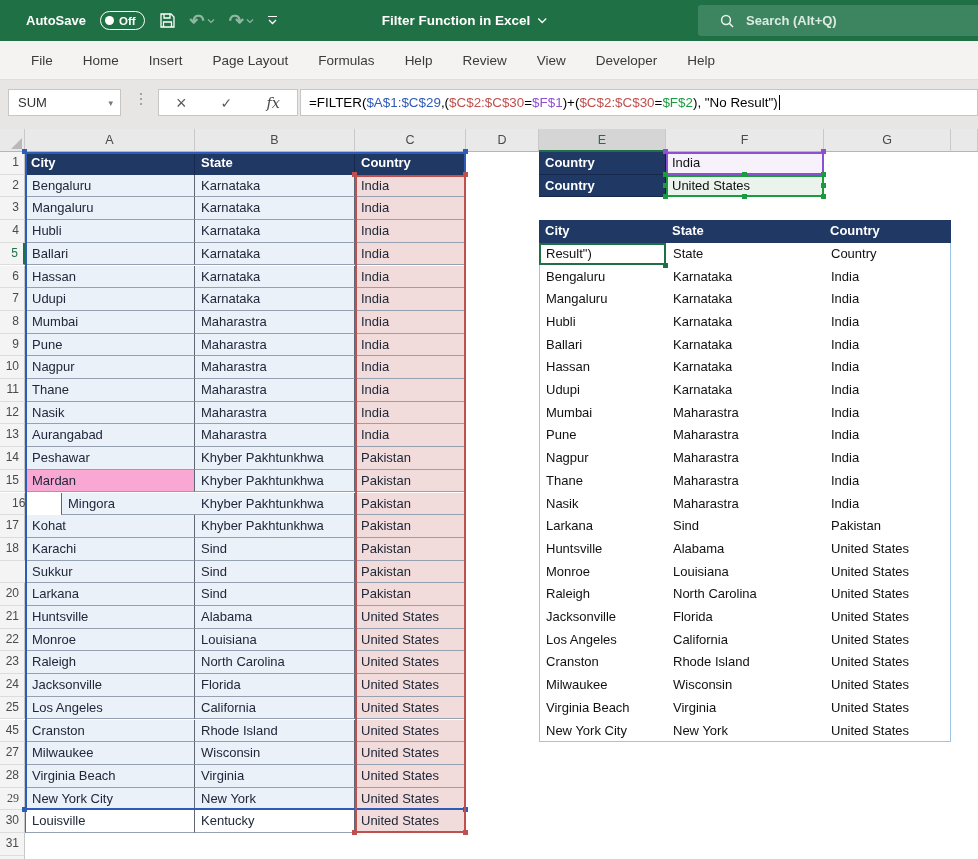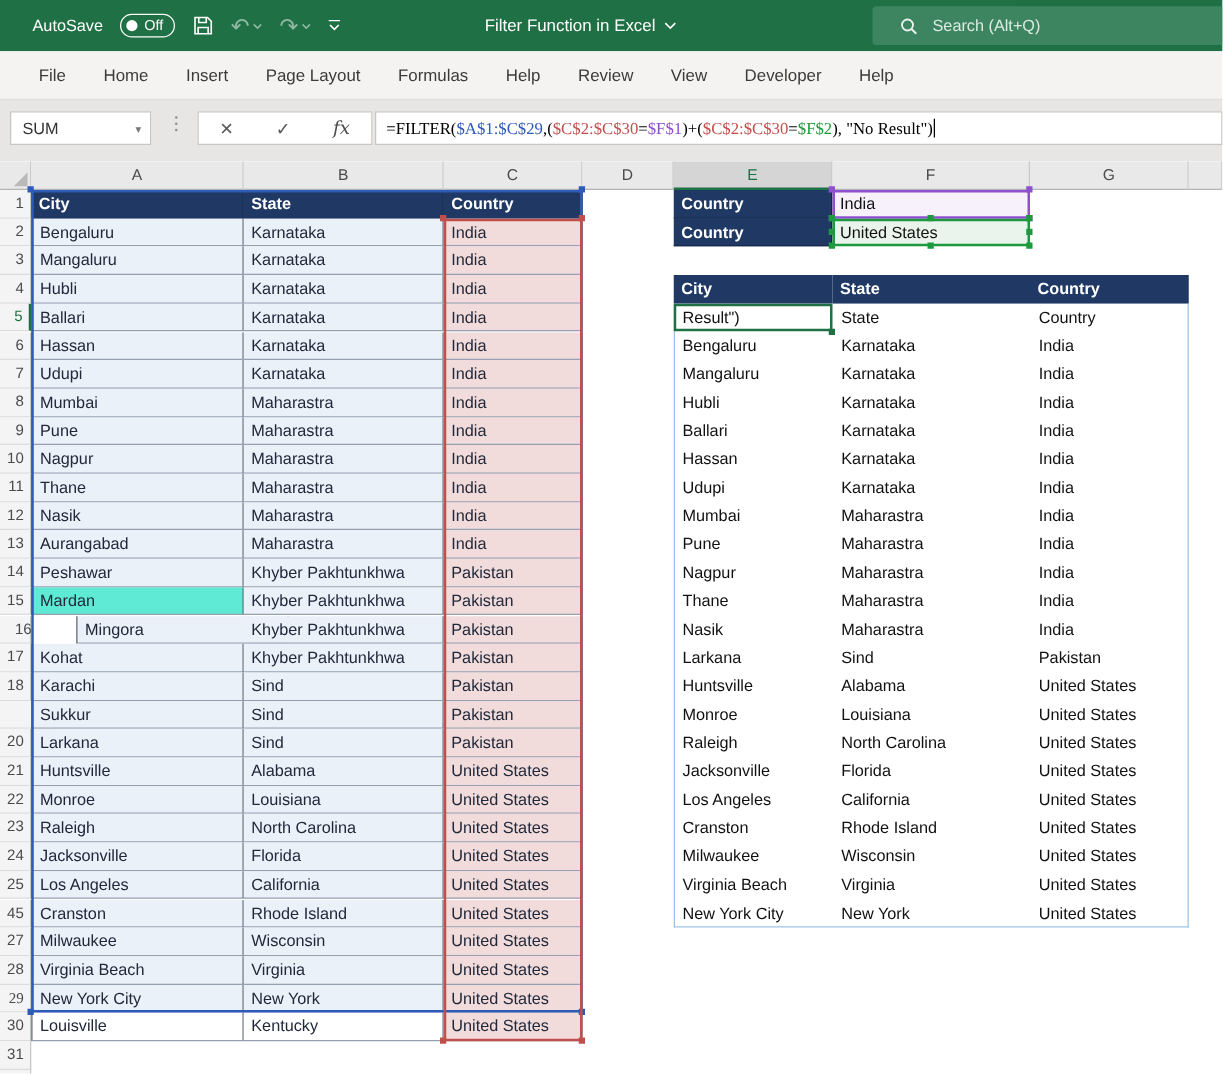--- a/index.html
+++ b/index.html
@@ -1,21 +1,21 @@
 <!DOCTYPE html>
 <html><head>
 <meta charset="utf-8">
 <style>
   * { margin:0; padding:0; box-sizing:border-box; }
   html,body { width:978px; height:859px; overflow:hidden; background:#fff;
               font-family:"Liberation Sans", sans-serif; }
   .app { position:relative; width:978px; height:859px; background:#fff; }
 
   
-  .titlebar { position:absolute; left:0; top:0; width:978px; height:41px; background:#1F7044; }
+  .titlebar { position:absolute; left:0; top:0; width:978px; height:41px; background:#1F7044;font-weight:bold; }
   .tb-left { position:absolute; left:26px; top:0; height:41px; display:flex; align-items:center; gap:14px; }
   .autosave-label { color:#fff; font-size:13px; }
   .toggle { display:inline-flex; align-items:center; gap:5px; border:1.5px solid #fff;
             border-radius:10px; height:19px; padding:0 8px 0 4px; }
   .toggle .knob { width:9px; height:9px; border-radius:50%; background:#fff; display:inline-block; }
   .toggle .state { color:#fff; font-size:11.5px; }
   .tb-icon { display:inline-flex; align-items:center; justify-content:center; }
   .undo-glyph,.redo-glyph { color:rgba(255,255,255,.5); font-size:18px; line-height:18px; }
   .mini-chevron { margin-left:2px; opacity:.5; }
   .qat { display:flex; flex-direction:column; align-items:center; gap:2px; }
@@ -36,21 +36,21 @@
   .fb-box { position:absolute; top:9px; height:27px; background:#fff; border:1px solid #C8C6C4; }
   .namebox { left:8px; width:113px; display:flex; align-items:center; }
   .namebox .nb-text { font-size:13px; color:#333; padding-left:9px; flex:1; }
   .nb-arrow { color:#777; font-size:9px; padding-right:7px; }
   .dots { position:absolute; left:140px; top:13px; display:flex; flex-direction:column; gap:3px; }
   .dots i { width:2px; height:2px; background:#8f8d8b; border-radius:50%; }
   .fbuttons { left:158px; width:140px; display:flex; align-items:center; justify-content:space-around; }
   .fbtn-x { font-size:18px; color:#5a5a5a; line-height:1; }
   .fbtn-check { font-size:14px; color:#5a5a5a; }
   .fbtn-fx { font-family:"DejaVu Serif", serif; font-style:italic; font-size:14.5px; color:#4a4a4a; }
-  .finput { left:300px; width:678px; font-size:13.4px; line-height:25px; padding-left:8px; white-space:nowrap; overflow:hidden;font-family:Liberation Serif, serif; }
+  .finput { left:300px; width:678px; font-size:13.4px; line-height:25px; padding-left:8px; white-space:nowrap; overflow:hidden; }
   .caret { display:inline-block; width:1px; height:15px; background:#000; vertical-align:-3px; margin-left:1px; }
 
   
   .grid { position:absolute; left:0; top:129px; width:978px; height:730px; background:#fff; overflow:hidden; }
   .abs { position:absolute; }
   .colhdr { background:#E9E9E9; border-right:1px solid #C9C9C9; border-bottom:1px solid #B5B5B5;
             color:#4a4a4a; font-size:12.5px; text-align:center; }
   .colhdr.active { background:#D5D5D5; color:#1E7145; border-bottom:2px solid #1E7145; }
   .corner { background:#E9E9E9; border-right:1px solid #C9C9C9; border-bottom:1px solid #B5B5B5; }
   .corner:after { content:""; position:absolute; right:2px; bottom:2px; border-left:11px solid transparent;
@@ -225,21 +225,21 @@
       <div class="abs cell" style="left: 355px; top: 250px; width: 111px; height: 22.7px; line-height: 21.7px; background: rgb(242, 220, 219); border-right: 1px solid rgb(94, 103, 115); border-bottom: 1px solid rgb(149, 161, 177);">India</div>
       <div class="abs cell" style="left: 25px; top: 272.7px; width: 170px; height: 22.7px; line-height: 21.7px; background: rgb(235, 241, 249); border-right: 1px solid rgb(94, 103, 115); border-bottom: 1px solid rgb(149, 161, 177); border-left: 1px solid rgb(94, 103, 115);">Nasik</div>
       <div class="abs cell" style="left: 195px; top: 272.7px; width: 160px; height: 22.7px; line-height: 21.7px; background: rgb(235, 241, 249); border-right: 1px solid rgb(94, 103, 115); border-bottom: 1px solid rgb(149, 161, 177);">Maharastra</div>
       <div class="abs cell" style="left: 355px; top: 272.7px; width: 111px; height: 22.7px; line-height: 21.7px; background: rgb(242, 220, 219); border-right: 1px solid rgb(94, 103, 115); border-bottom: 1px solid rgb(149, 161, 177);">India</div>
       <div class="abs cell" style="left: 25px; top: 295.4px; width: 170px; height: 22.7px; line-height: 21.7px; background: rgb(235, 241, 249); border-right: 1px solid rgb(94, 103, 115); border-bottom: 1px solid rgb(149, 161, 177); border-left: 1px solid rgb(94, 103, 115);">Aurangabad</div>
       <div class="abs cell" style="left: 195px; top: 295.4px; width: 160px; height: 22.7px; line-height: 21.7px; background: rgb(235, 241, 249); border-right: 1px solid rgb(94, 103, 115); border-bottom: 1px solid rgb(149, 161, 177);">Maharastra</div>
       <div class="abs cell" style="left: 355px; top: 295.4px; width: 111px; height: 22.7px; line-height: 21.7px; background: rgb(242, 220, 219); border-right: 1px solid rgb(94, 103, 115); border-bottom: 1px solid rgb(149, 161, 177);">India</div>
       <div class="abs cell" style="left: 25px; top: 318.1px; width: 170px; height: 22.7px; line-height: 21.7px; background: rgb(235, 241, 249); border-right: 1px solid rgb(94, 103, 115); border-bottom: 1px solid rgb(149, 161, 177); border-left: 1px solid rgb(94, 103, 115);">Peshawar</div>
       <div class="abs cell" style="left: 195px; top: 318.1px; width: 160px; height: 22.7px; line-height: 21.7px; background: rgb(235, 241, 249); border-right: 1px solid rgb(94, 103, 115); border-bottom: 1px solid rgb(149, 161, 177);">Khyber Pakhtunkhwa</div>
       <div class="abs cell" style="left: 355px; top: 318.1px; width: 111px; height: 22.7px; line-height: 21.7px; background: rgb(242, 220, 219); border-right: 1px solid rgb(94, 103, 115); border-bottom: 1px solid rgb(149, 161, 177);">Pakistan</div>
-      <div class="abs cell" style="left: 25px; top: 340.8px; width: 170px; height: 22.7px; line-height: 21.7px; background: #5eead4; border-right: 1px solid rgb(94, 103, 115); border-bottom: 1px solid rgb(149, 161, 177); border-left: 1px solid rgb(94, 103, 115);">Mardan</div>
+      <div class="abs cell" style="left: 25px; top: 340.8px; width: 170px; height: 22.7px; line-height: 21.7px; background: #f9a8d4; border-right: 1px solid rgb(94, 103, 115); border-bottom: 1px solid rgb(149, 161, 177); border-left: 1px solid rgb(94, 103, 115);">Mardan</div>
       <div class="abs cell" style="left: 195px; top: 340.8px; width: 160px; height: 22.7px; line-height: 21.7px; background: rgb(235, 241, 249); border-right: 1px solid rgb(94, 103, 115); border-bottom: 1px solid rgb(149, 161, 177);">Khyber Pakhtunkhwa</div>
       <div class="abs cell" style="left: 355px; top: 340.8px; width: 111px; height: 22.7px; line-height: 21.7px; background: rgb(242, 220, 219); border-right: 1px solid rgb(94, 103, 115); border-bottom: 1px solid rgb(149, 161, 177);">Pakistan</div>
       <div class="abs cell" style="left: 25px; top: 363.5px; width: 170px; height: 22.7px; line-height: 21.7px; background: rgb(235, 241, 249); border-right: 1px solid rgb(94, 103, 115); border-bottom: 1px solid rgb(149, 161, 177); border-left: 1px solid rgb(94, 103, 115); margin-left: 36px;">Mingora</div>
       <div class="abs cell" style="left: 195px; top: 363.5px; width: 160px; height: 22.7px; line-height: 21.7px; background: rgb(235, 241, 249); border-right: 1px solid rgb(94, 103, 115); border-bottom: 1px solid rgb(149, 161, 177);">Khyber Pakhtunkhwa</div>
       <div class="abs cell" style="left: 355px; top: 363.5px; width: 111px; height: 22.7px; line-height: 21.7px; background: rgb(242, 220, 219); border-right: 1px solid rgb(94, 103, 115); border-bottom: 1px solid rgb(149, 161, 177);">Pakistan</div>
       <div class="abs cell" style="left: 25px; top: 386.2px; width: 170px; height: 22.7px; line-height: 21.7px; background: rgb(235, 241, 249); border-right: 1px solid rgb(94, 103, 115); border-bottom: 1px solid rgb(149, 161, 177); border-left: 1px solid rgb(94, 103, 115);">Kohat</div>
       <div class="abs cell" style="left: 195px; top: 386.2px; width: 160px; height: 22.7px; line-height: 21.7px; background: rgb(235, 241, 249); border-right: 1px solid rgb(94, 103, 115); border-bottom: 1px solid rgb(149, 161, 177);">Khyber Pakhtunkhwa</div>
       <div class="abs cell" style="left: 355px; top: 386.2px; width: 111px; height: 22.7px; line-height: 21.7px; background: rgb(242, 220, 219); border-right: 1px solid rgb(94, 103, 115); border-bottom: 1px solid rgb(149, 161, 177);">Pakistan</div>
       <div class="abs cell" style="left: 25px; top: 408.9px; width: 170px; height: 22.7px; line-height: 21.7px; background: rgb(235, 241, 249); border-right: 1px solid rgb(94, 103, 115); border-bottom: 1px solid rgb(149, 161, 177); border-left: 1px solid rgb(94, 103, 115);">Karachi</div>
       <div class="abs cell" style="left: 195px; top: 408.9px; width: 160px; height: 22.7px; line-height: 21.7px; background: rgb(235, 241, 249); border-right: 1px solid rgb(94, 103, 115); border-bottom: 1px solid rgb(149, 161, 177);">Sind</div>

